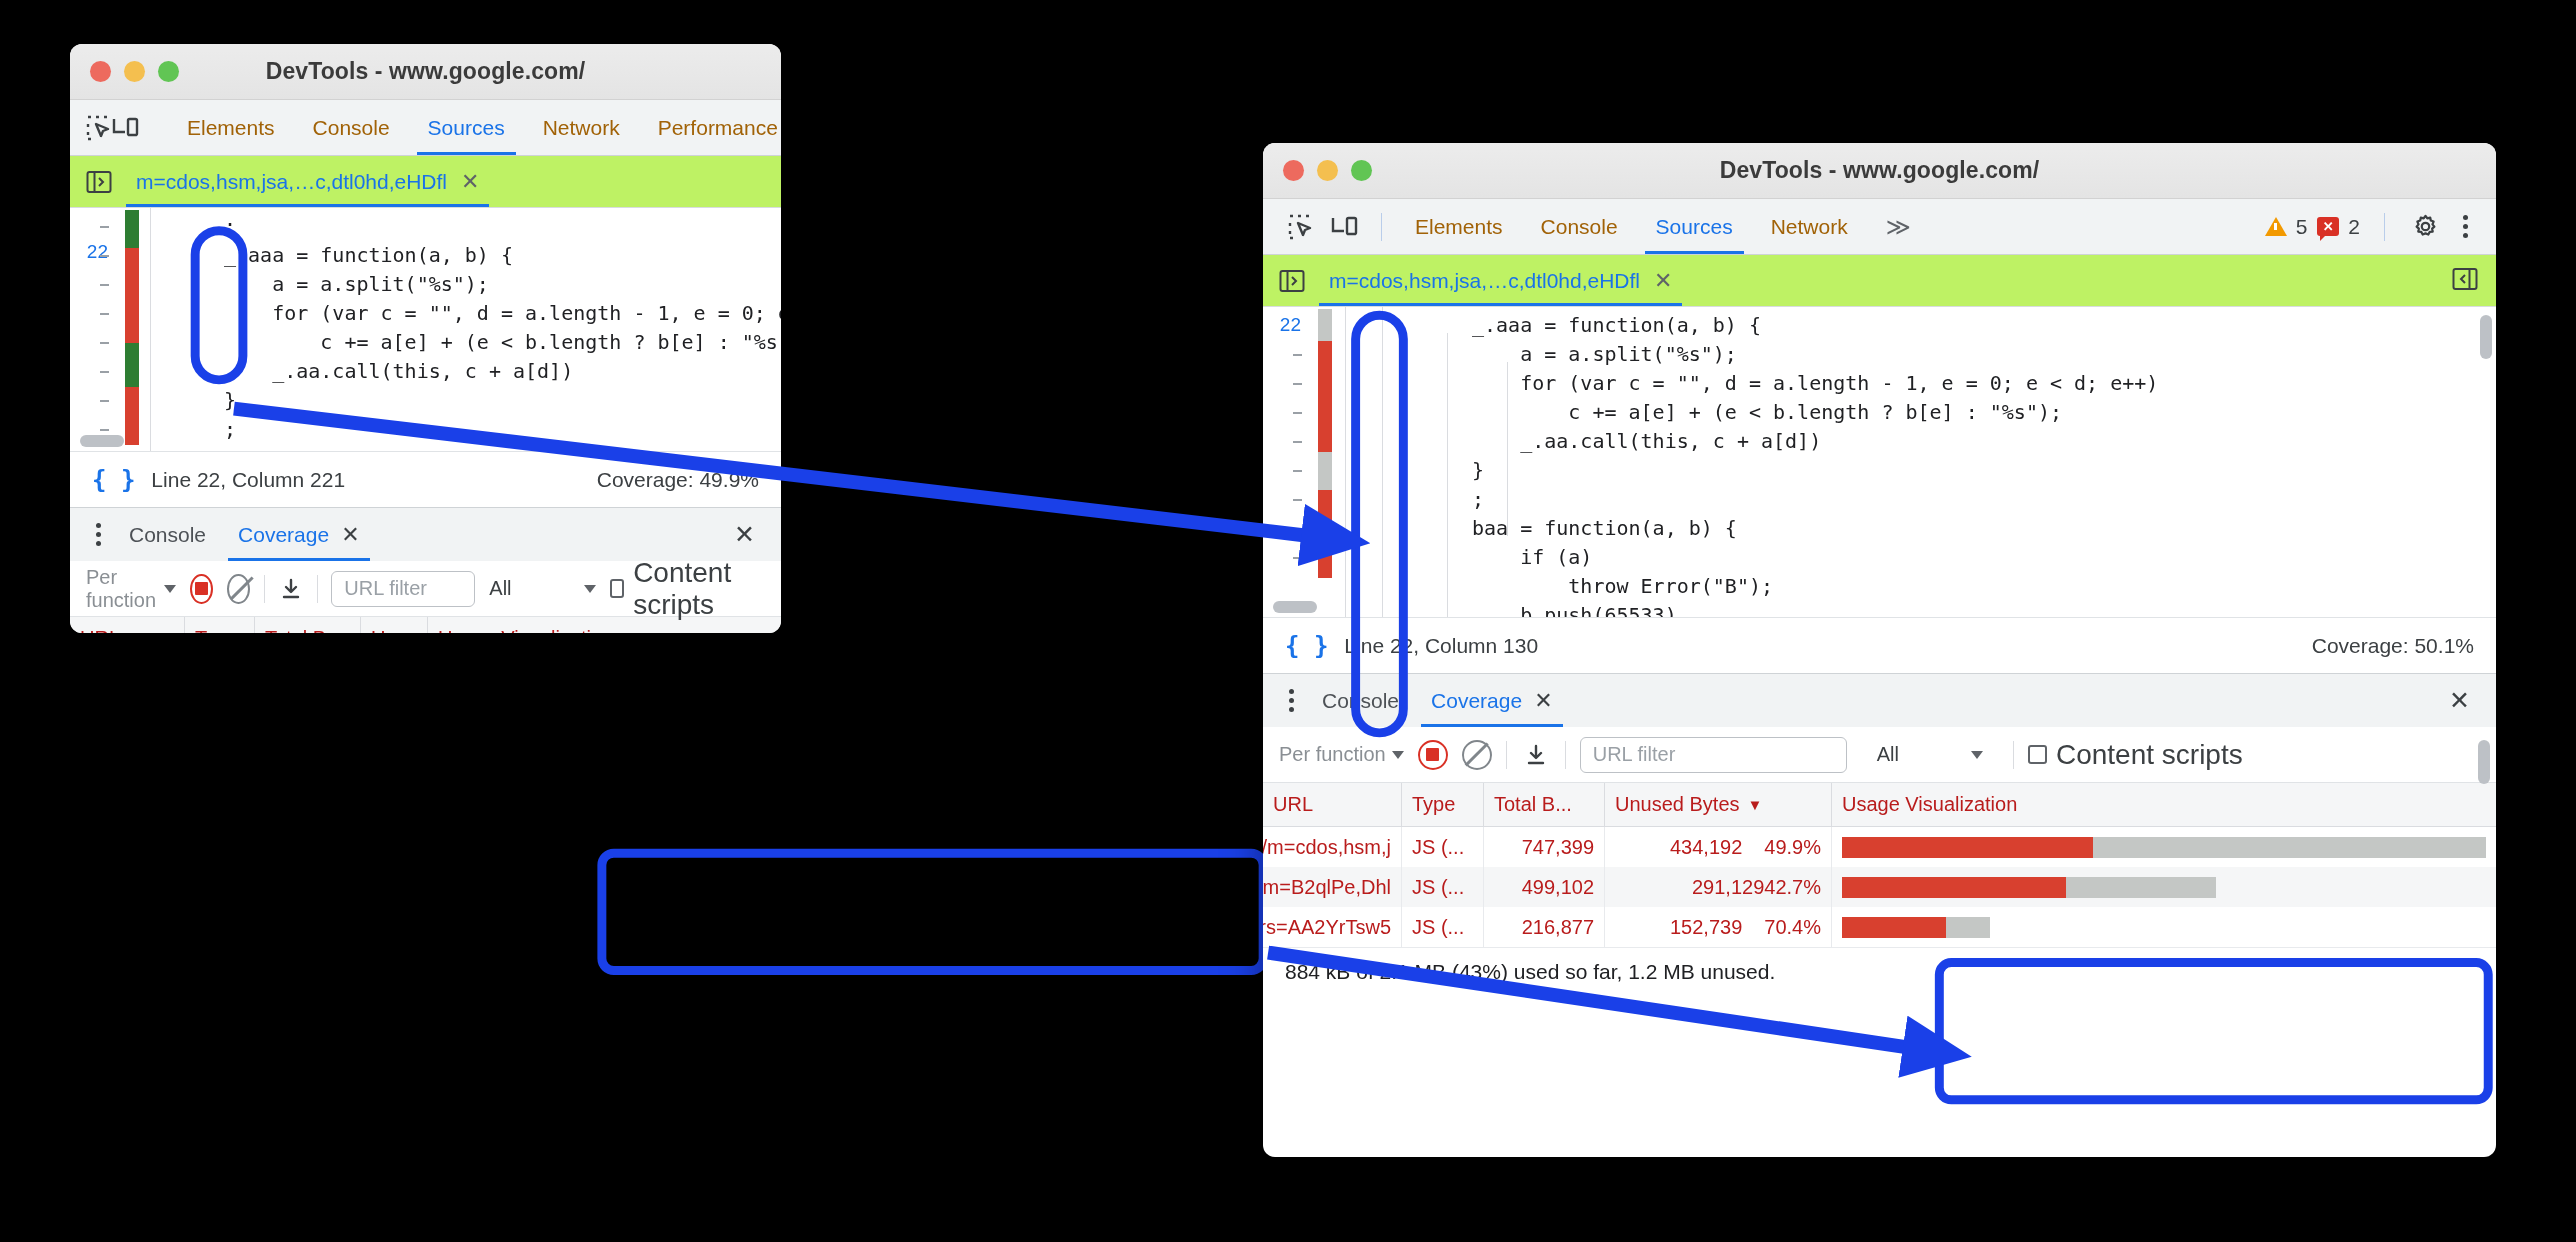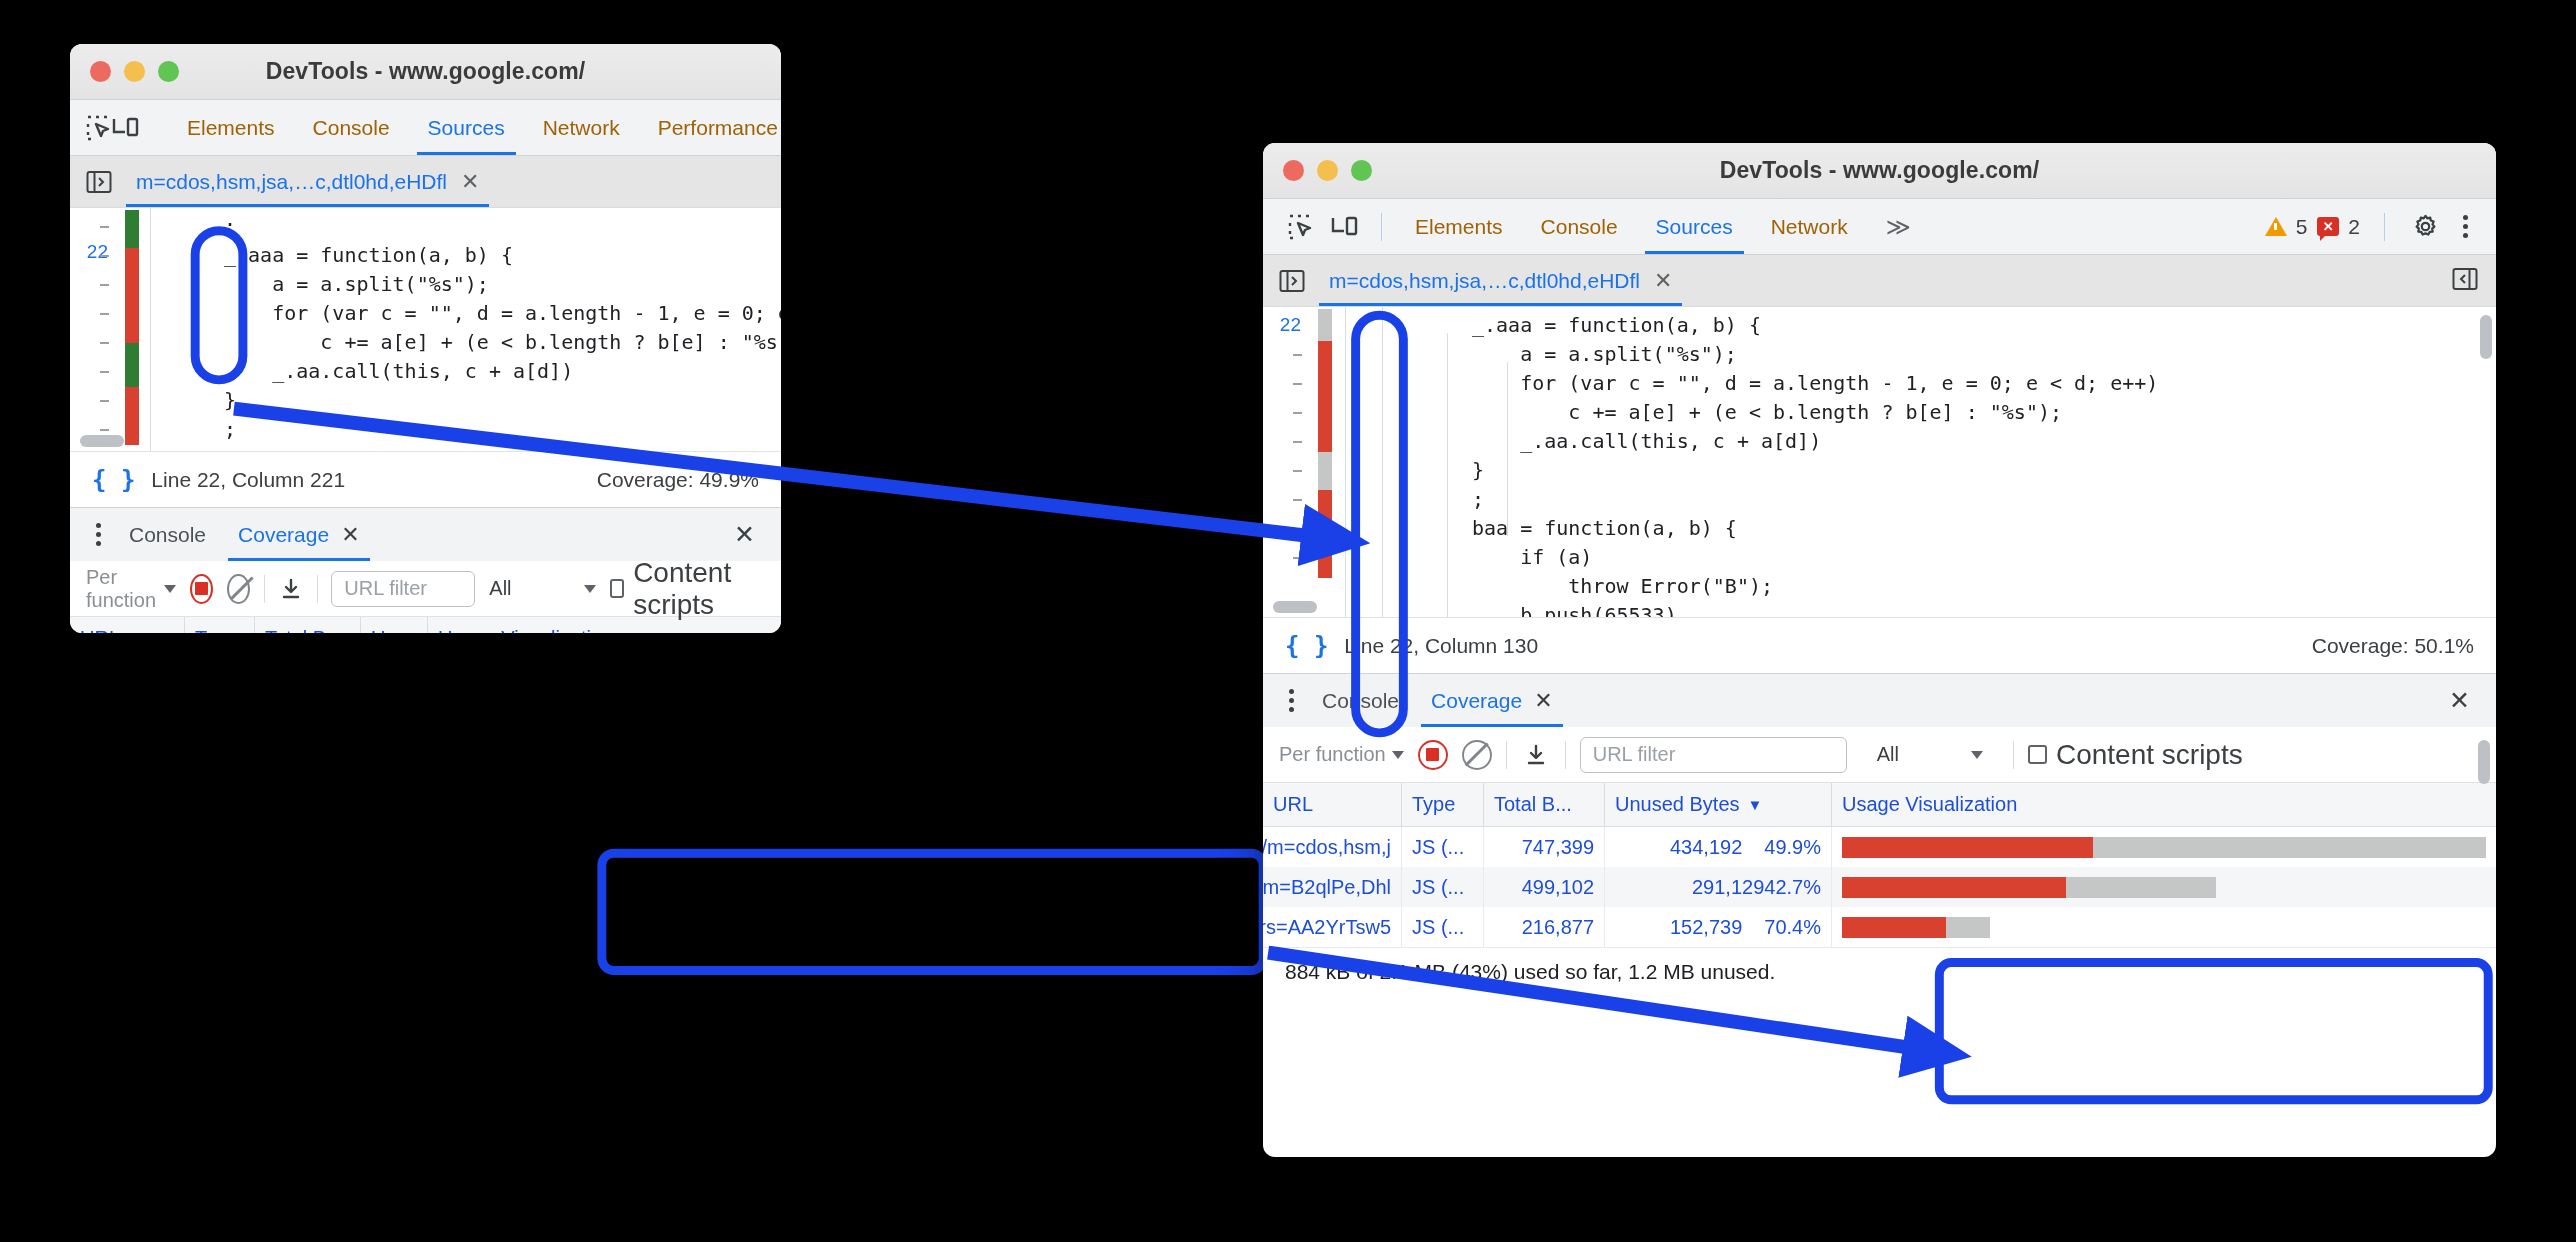--- a/index.html
+++ b/index.html
@@ -79,21 +79,21 @@
     display:flex;align-items:center;justify-content:center;
     color:#fff;font-size:13px;font-weight:bold;position:relative;
   }
   .err-box::after{content:"";position:absolute;bottom:-5px;left:3px;width:0;height:0;
     border-left:6px solid #d93025;border-bottom:6px solid transparent;}
   .kebab { display:flex;flex-direction:column;gap:4px;padding:0 12px;cursor:pointer;}
   .kebab i { width:5px;height:5px;border-radius:50%;background:#3c4043;display:block;}
 
   
   .src-tabbar {
-    height: 52px; background: #e5e5e5;
+    height: 52px; background: #bef264;
     border-bottom: 1px solid #d8dcdf;
     display: flex; align-items: center; padding: 0 12px;
   }
   .panel-toggle {
     width: 34px;height:30px;display:flex;align-items:center;justify-content:center;
     margin-right: 10px; cursor:pointer;
   }
   .file-tab {
     display:flex;align-items:center;gap:14px;
     font-size: 21px; color: #1a73e8;
@@ -177,21 +177,21 @@
   .url-filter{
     width:189px;height:36px;border:1px solid #bdc1c6;border-radius:6px;
     padding:0 12px;font-size:20px;color:#9aa0a6;display:flex;align-items:center;
     background:#fff;
   }
   .type-sel{display:flex;align-items:center;font-size:20px;color:#3c4043;gap:72px;cursor:pointer;}
   .cbwrap{display:flex;align-items:center;gap:9px;font-size:28px;color:#3c4043;cursor:pointer;}
   .cbox{width:19px;height:19px;border:2px solid #5f6368;border-radius:3px;}
 
   
-  .cov-table{ width:100%; font-size:20px; color:#1d4ed8; }
+  .cov-table{ width:100%; font-size:20px; color:#b91c1c; }
   .cov-head{ display:flex; background:#f5f6f7; border-bottom:1px solid #dadce0; height:44px;}
   .cov-head div{
     display:flex;align-items:center;padding:0 10px;border-right:1px solid #dadce0;
     white-space:nowrap;overflow:hidden;
   }
   .cov-row{ display:flex; height:40px; }
   .cov-row > div{
     display:flex;align-items:center;padding:0 10px;border-right:1px solid #e8eaed;
     white-space:nowrap;overflow:hidden;
   }

